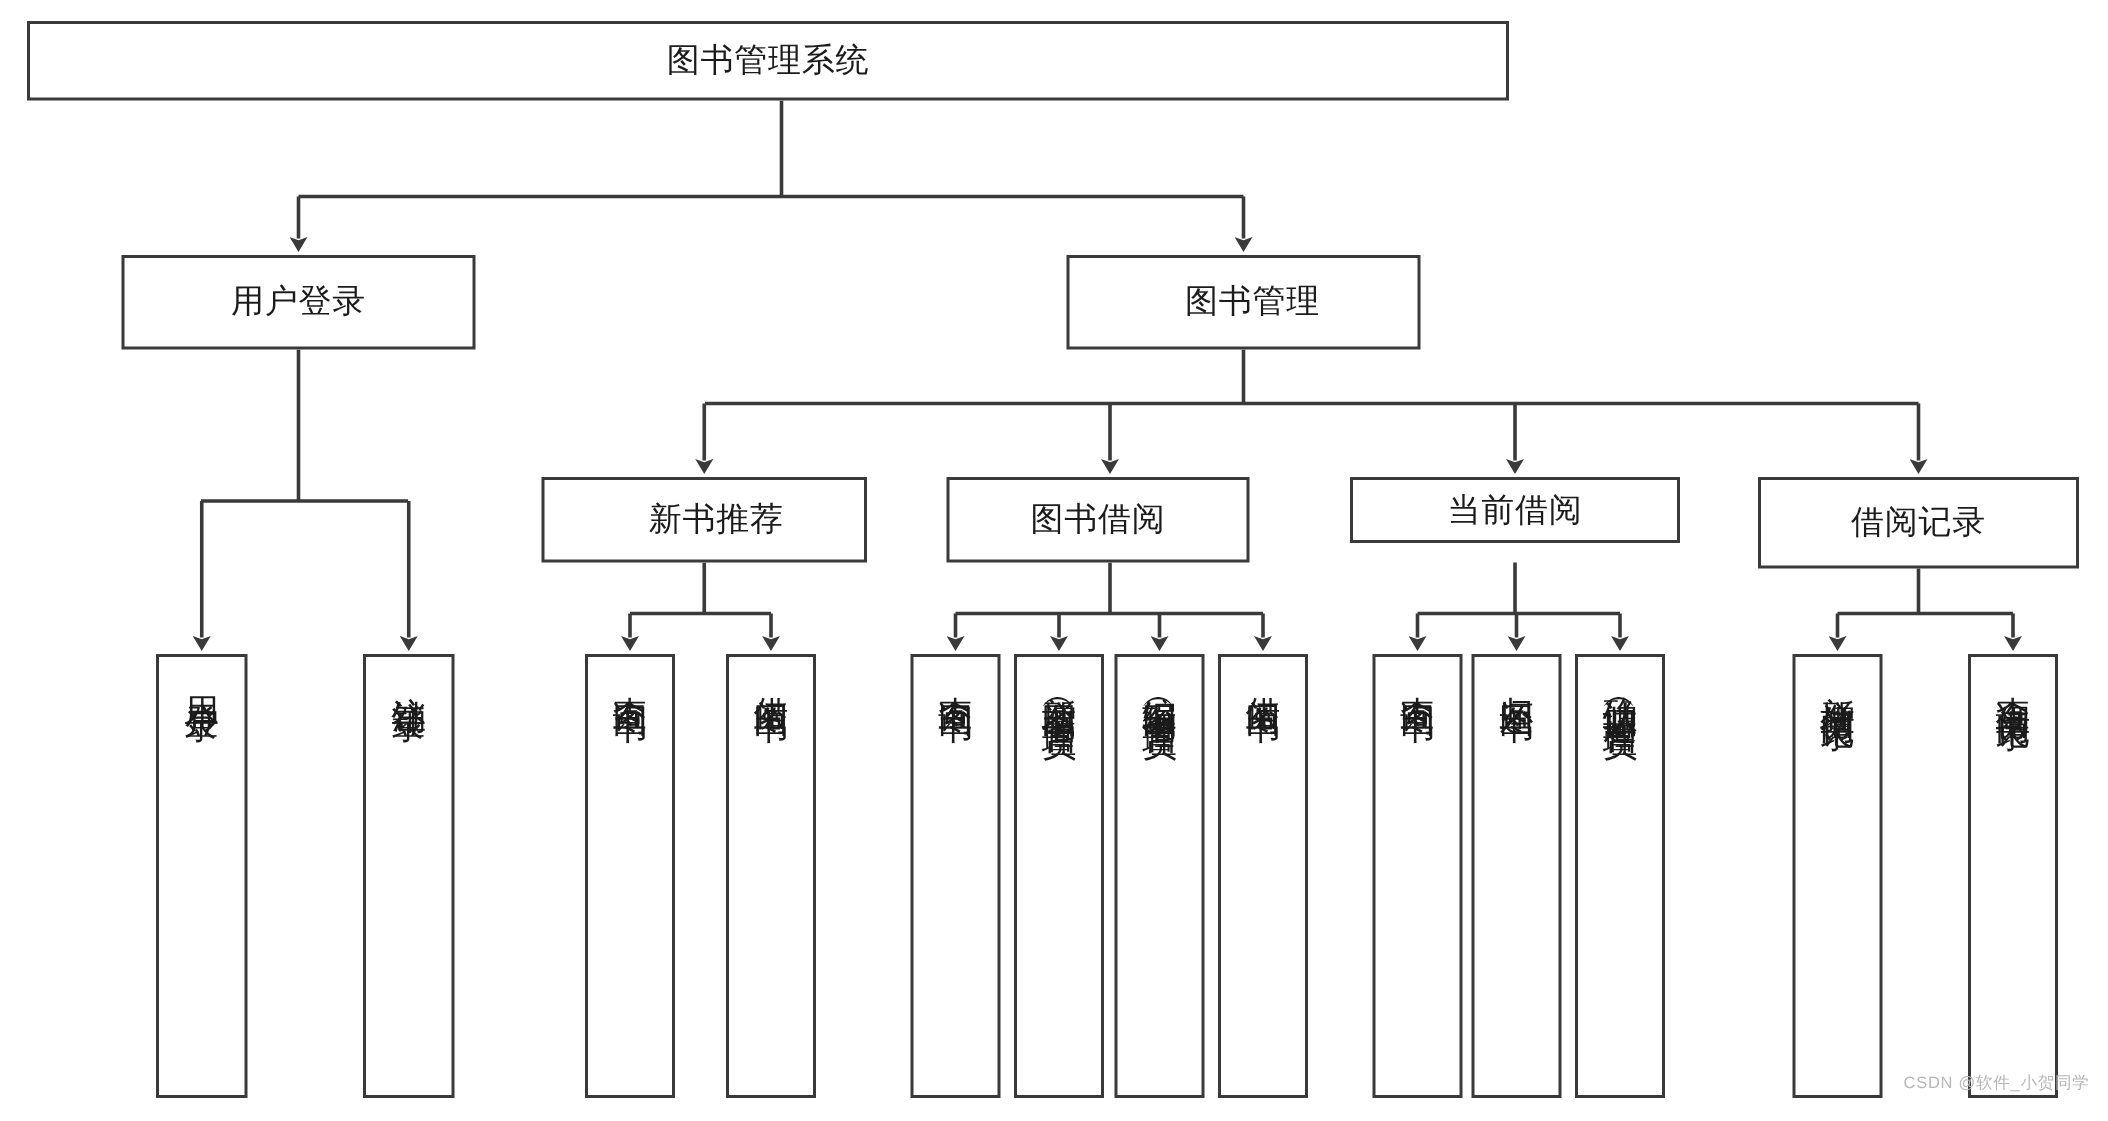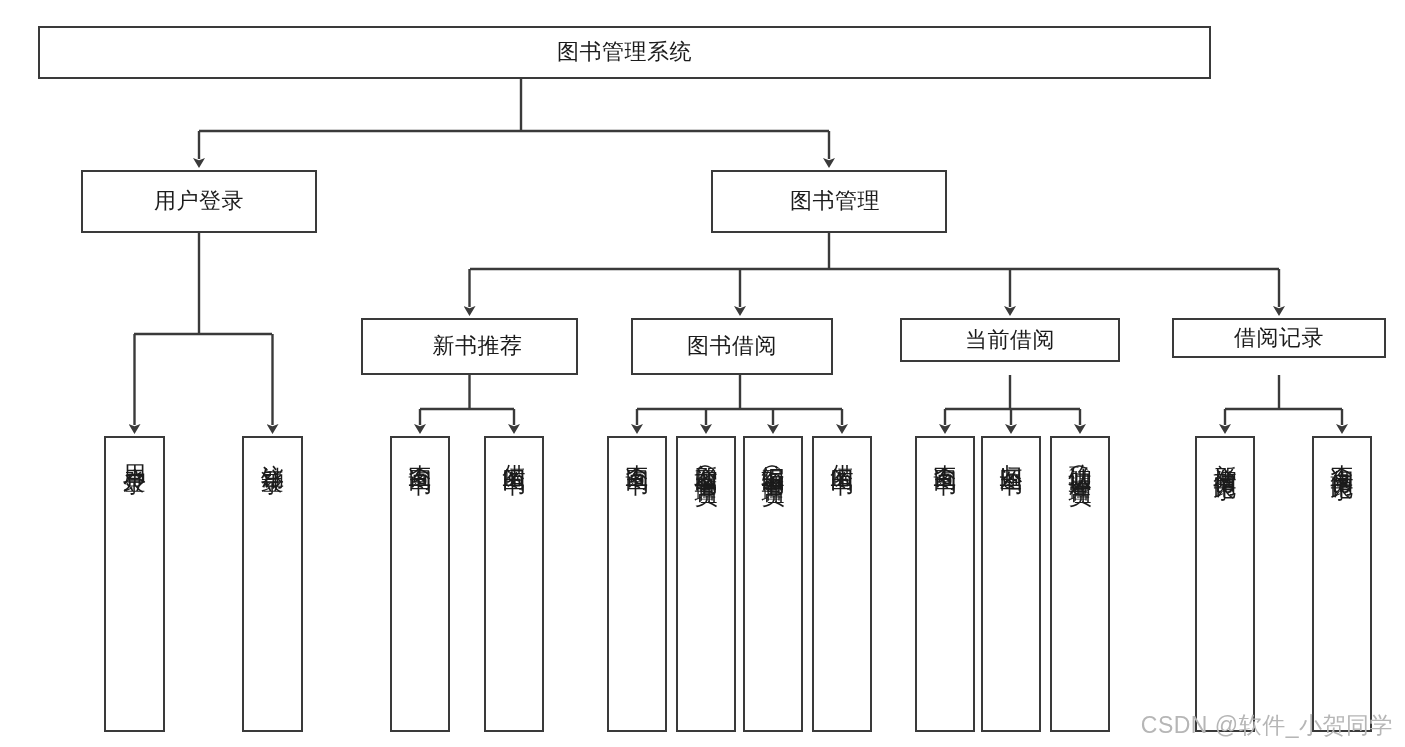--- a/index.html
+++ b/index.html
@@ -53,22 +53,22 @@
     writing-mode: vertical-rl;
     text-orientation: upright;
     font-size: 23px;
     letter-spacing: 3px;
     line-height: 1;
     white-space: nowrap;
   }
   .watermark {
     position: absolute;
     right: 12px;
-    bottom: 6px;
-    font-size: 23px;
+    bottom: 18px;
+    font-size: 11px;
     color: #b6b6b6;
     letter-spacing: 0.5px;
     z-index: 3;
     white-space: nowrap;
     pointer-events: none;
   }
 </style>
 </head>
 <body>
 
@@ -111,39 +111,39 @@
         <path d="M1011,409 L1011,425" marker-end="url(#arrow)"></path>
         <path d="M1080,409 L1080,425" marker-end="url(#arrow)"></path>
         <path d="M1279,375 L1279,409"></path>
         <path d="M1225,409 L1342,409"></path>
         <path d="M1225,409 L1225,425" marker-end="url(#arrow)"></path>
         <path d="M1342,409 L1342,425" marker-end="url(#arrow)"></path>
       </g>
   </svg>
 
   <div id="node-layer">
-      <div class="node horiz" style="left: 18px; top: 26px; width: 1173px; height: 53px; margin-left: 20px;">
+      <div class="node horiz" style="left: 18px; top: 14px; width: 988px; height: 53px;">
         <span class="node-label">图书管理系统</span>
       </div>
       <div class="node horiz" style="left: 81px; top: 170px; width: 236px; height: 63px;">
         <span class="node-label">用户登录</span>
       </div>
       <div class="node horiz" style="left: 711px; top: 170px; width: 236px; height: 63px; padding-left: 12px;">
         <span class="node-label">图书管理</span>
       </div>
       <div class="node horiz" style="left: 361px; top: 318px; width: 217px; height: 57px; padding-left: 16px;">
         <span class="node-label">新书推荐</span>
       </div>
       <div class="node horiz" style="left: 631px; top: 318px; width: 202px; height: 57px;">
         <span class="node-label">图书借阅</span>
       </div>
       <div class="node horiz" style="left: 900px; top: 318px; width: 220px; height: 44px;">
         <span class="node-label">当前借阅</span>
       </div>
-      <div class="node horiz" style="left: 1172px; top: 318px; width: 214px; height: 40px;">
+      <div class="node horiz" style="left: 1172px; top: 318px; width: 214px; height: 61px;">
         <span class="node-label">借阅记录</span>
       </div>
       <div class="node vert" style="left: 104px; top: 436px; width: 61px; height: 296px;">
         <span class="node-label">用户登录</span>
       </div>
       <div class="node vert" style="left: 242px; top: 436px; width: 61px; height: 296px;">
         <span class="node-label">注销登录</span>
       </div>
       <div class="node vert" style="left: 390px; top: 436px; width: 60px; height: 296px;">
         <span class="node-label">查询图书</span>

